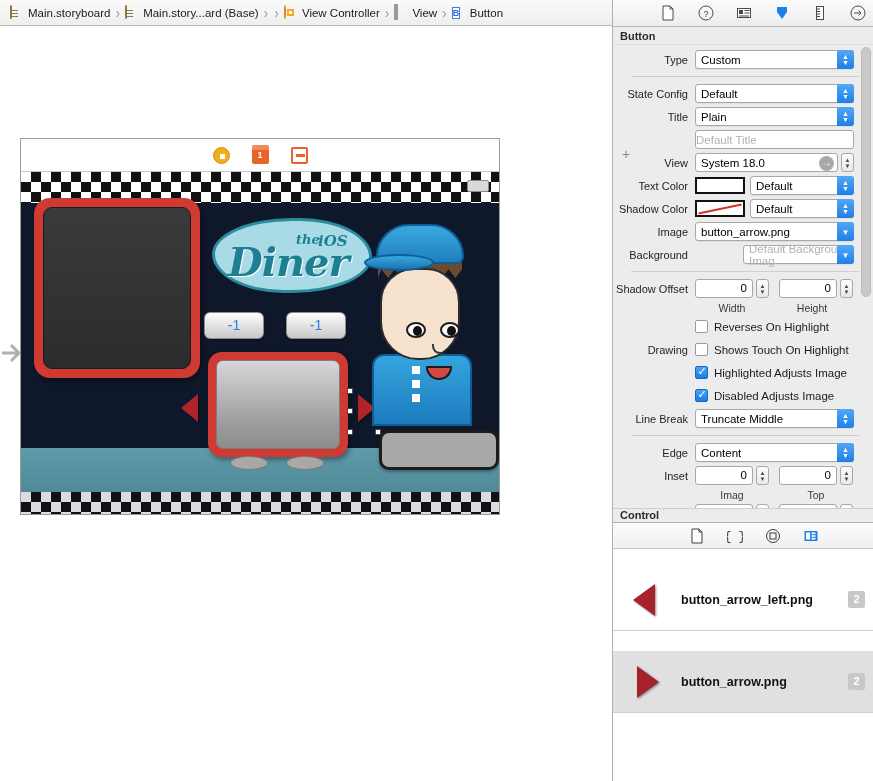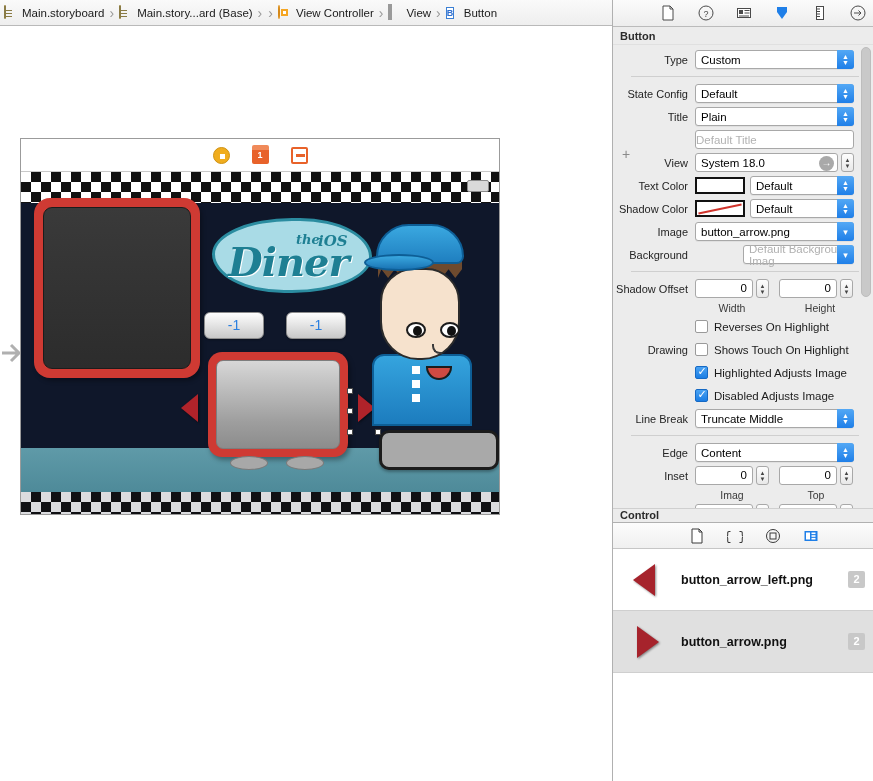--- a/index.html
+++ b/index.html
@@ -13,21 +13,21 @@
     background: #fff;
   }
   .app { position: relative; width: 873px; height: 781px; }
 
   
   .breadcrumb {
     position:absolute; left:0; top:0; width:612px; height:26px;
     background: linear-gradient(#fafafa,#eeeeee);
     border-bottom:1px solid #b9b9b9;
     display:flex; align-items:center;
-    padding-left:2px;
+    padding-left:8px;
     overflow:hidden; white-space:nowrap;
   }
   .crumb { display:flex; align-items:center; gap:4px; padding:0 2px; height:26px; }
   .crumb-label { font-size:11.5px; color:#1a1a1a; }
   .crumb-sep { color:#9a9a9a; font-size:14px; padding:0 3px; }
   .ci { width:14px; height:14px; display:inline-block; position:relative; flex:none; }
 
   
   .ic-doc { width:11px; height:14px; background:#e9d9a0; border:1px solid #8a7b45; border-radius:1px;
             box-shadow: inset -3px 3px 0 -2px #fff; }
@@ -239,21 +239,21 @@
   
   .library {
     position:absolute; left:612px; top:522px; width:261px; height:259px;
     background:#fff; border-left:1px solid #b0b0b0; border-top:1px solid #b0b0b0;
   }
   .lib-toolbar { height:26px; background:linear-gradient(#fcfcfc,#f0f0f0);
     border-bottom:1px solid #c6c6c6; display:flex; align-items:center; justify-content:center;
     gap:22px; padding-left:22px; }
   .lt { width:16px; height:16px; position:relative; color:#4a4a4a; }
   .lib-row { height:62px; display:flex; align-items:center; border-bottom:1px solid #cfcfcf;
-    padding:0 8px; }
+    padding:0 8px;margin-top:20px; }
   .lib-row.selected { background:#e0e0e0; }
   .lib-thumb { width:50px; height:40px; position:relative; flex:none; }
   .tri-left { position:absolute; left:12px; top:4px; width:0; height:0;
     border-top:16px solid transparent; border-bottom:16px solid transparent;
     border-right:22px solid #a6232c; filter:drop-shadow(1px 1px 1px rgba(0,0,0,.45)); }
   .tri-right { position:absolute; left:16px; top:4px; width:0; height:0;
     border-top:16px solid transparent; border-bottom:16px solid transparent;
     border-left:22px solid #a6232c; filter:drop-shadow(1px 1px 1px rgba(0,0,0,.45)); }
   .lib-name { flex:1; font-size:12.5px; font-weight:bold; color:#111; padding-left:10px; }
   .lib-badge { width:17px; height:17px; background:#c8c8c8; color:#fff; font-size:11px;
@@ -517,21 +517,21 @@
             <span class="stepper">▲<br>▼</span>
           </span>
           <span class="numwrap">
             <span class="numfield">0</span>
             <span class="stepper">▲<br>▼</span>
           </span>
         </div>
       </div>
       <div class="row" style="height:15px">
         <div class="lbl"></div>
-        <div class="ctl" style="gap:14px">
+        <div class="ctl" style="gap:6px">
           <span class="sublbl" style="width:74px">Width</span>
           <span class="sublbl" style="width:74px">Height</span>
         </div>
       </div>
 
       <div class="row">
         <div class="lbl"></div>
         <div class="ctl">
             <div class="chkrow">
           <span class="chk"></span>

